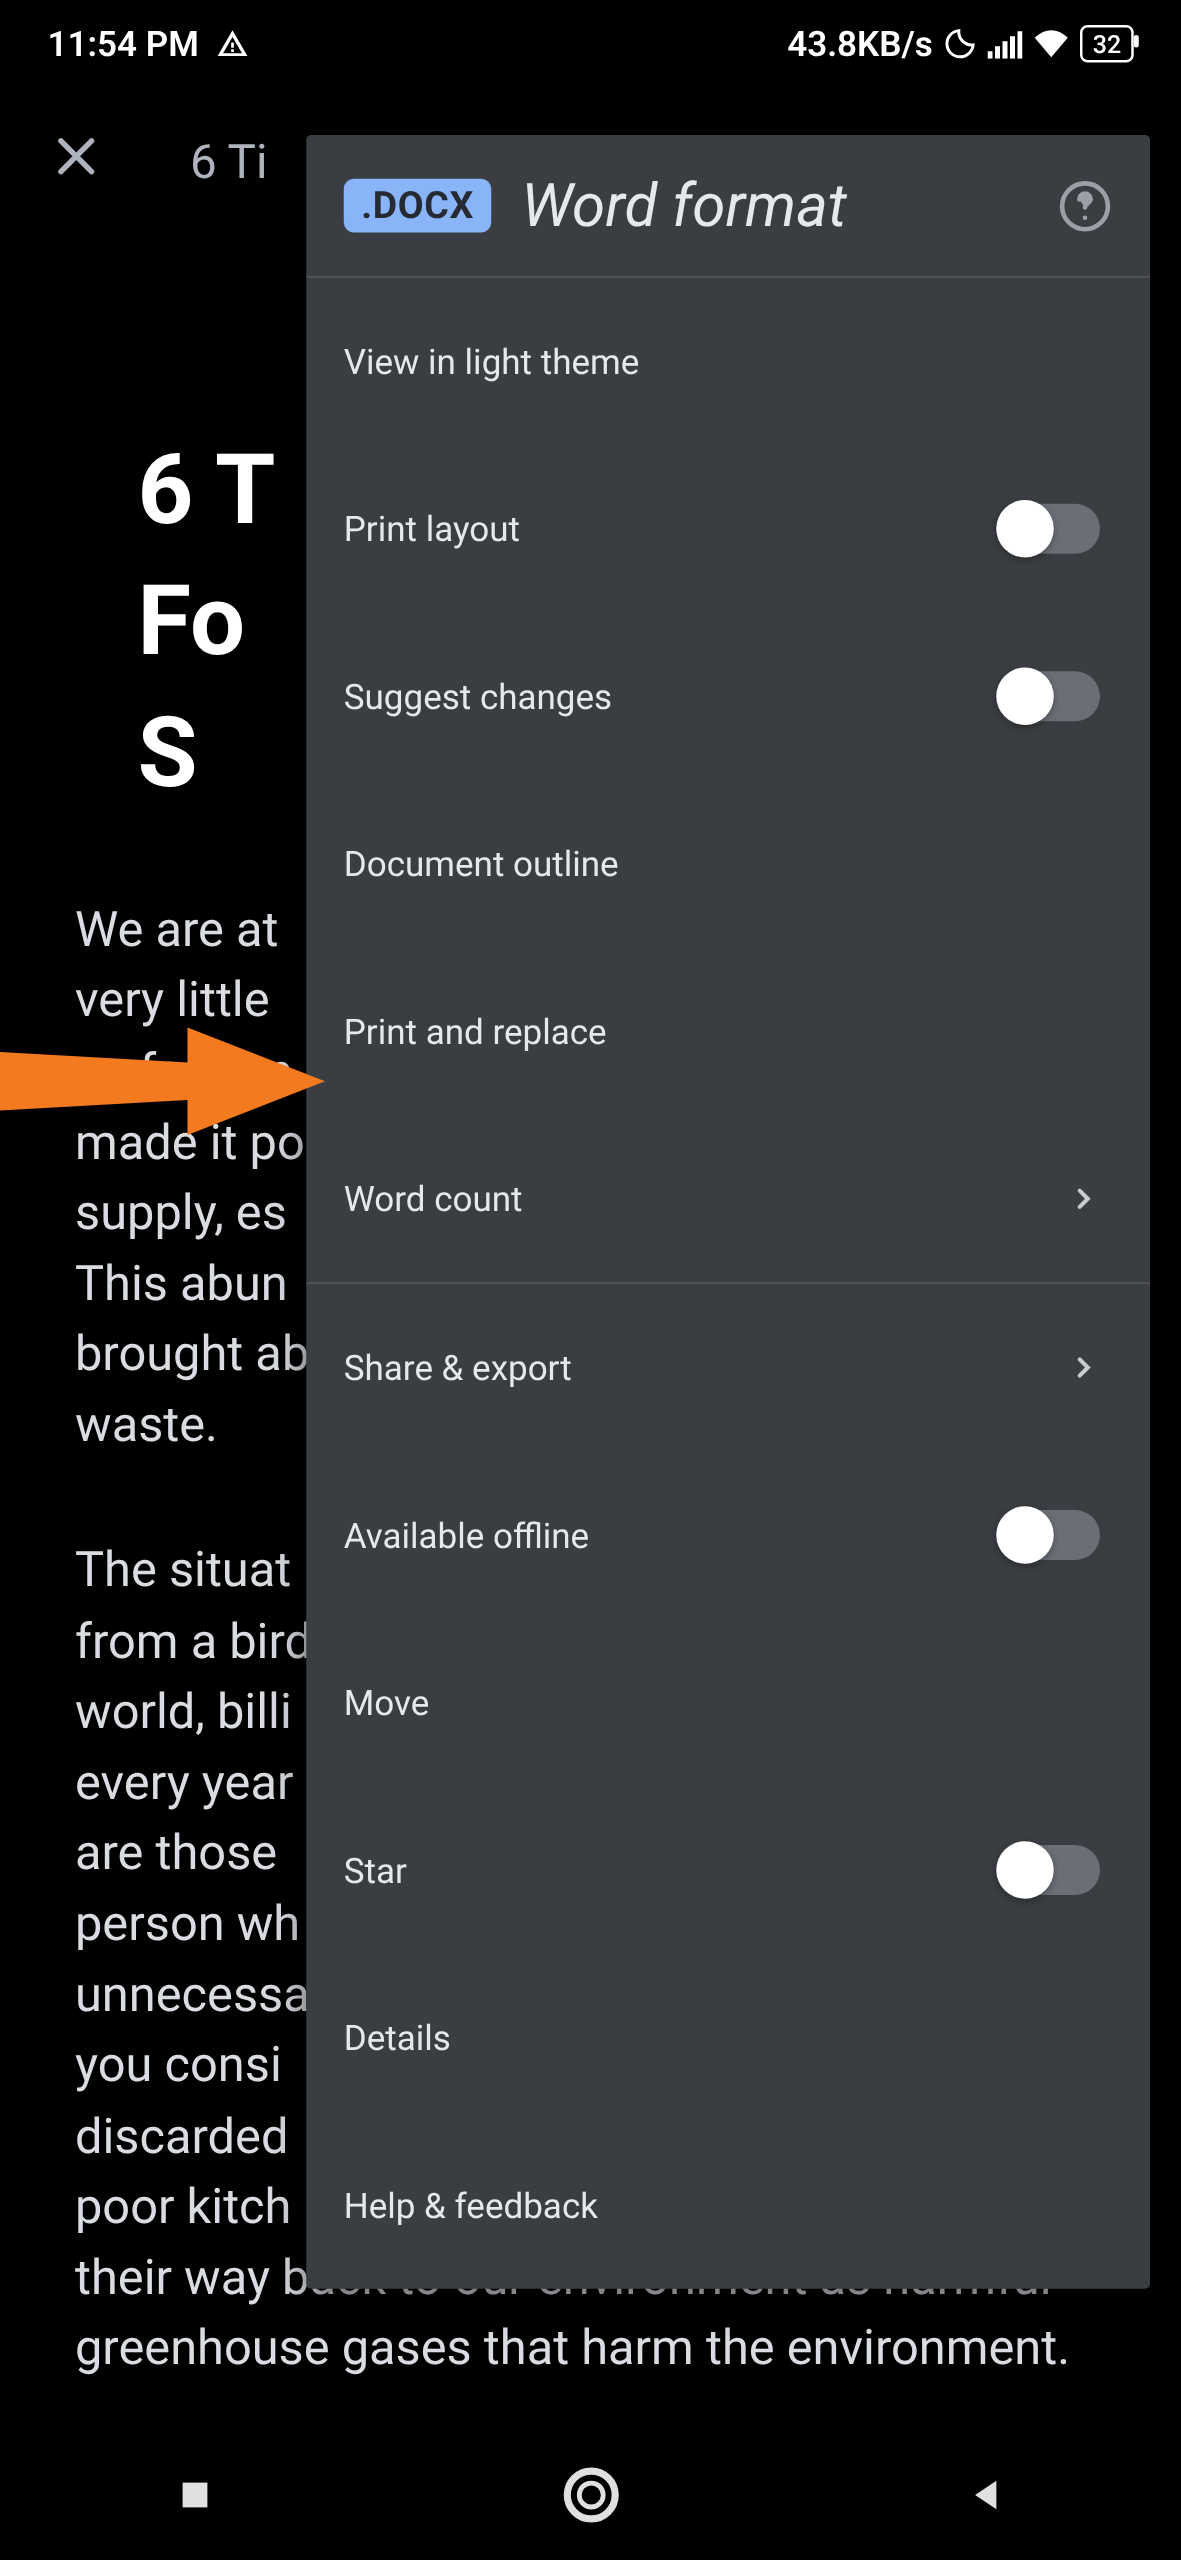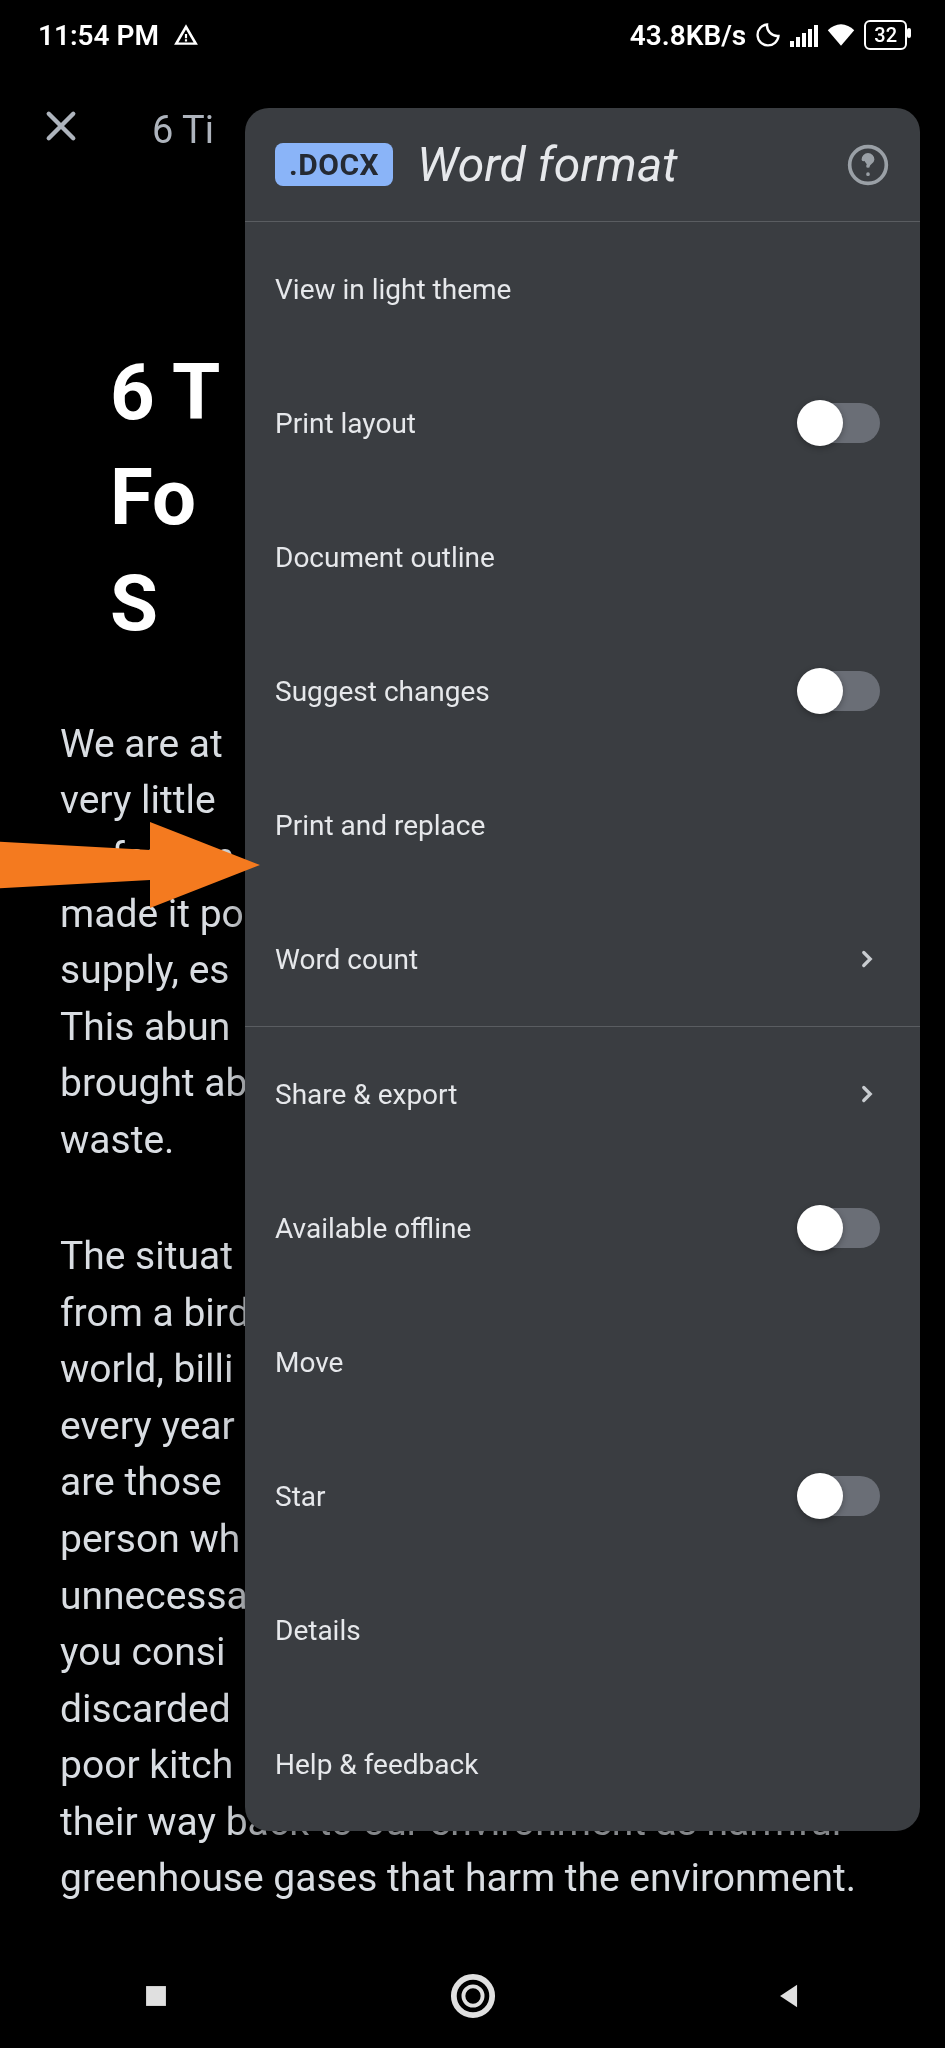--- a/index.html
+++ b/index.html
@@ -88,21 +88,21 @@
     justify-content: space-around;
     z-index: 100;
   }
   
   .menu {
     position: absolute;
     top: 108px;
     left: 245px;
     width: 675px;
     background: #3a3d41;
-    border-radius: 24px;
+    border-radius: 4px;
     box-shadow: 0 8px 30px rgba(0,0,0,0.6);
     z-index: 50;
     overflow: hidden;
   }
   .menu-header {
     display: flex;
     align-items: center;
     padding: 28px 30px;
     gap: 24px;
     border-bottom: 1px solid #5a5d61;
@@ -253,28 +253,28 @@
   </div>
 
   <div class="menu-item">
     <span class="label">Print layout</span>
     <span class="toggle on">
         <span class="knob"></span>
       </span>
   </div>
 
   <div class="menu-item">
-    <span class="label">Document outline</span>
-  </div>
-
-  <div class="menu-item">
     <span class="label">Suggest changes</span>
     <span class="toggle on">
         <span class="knob"></span>
       </span>
+  </div>
+
+  <div class="menu-item">
+    <span class="label">Document outline</span>
   </div>
 
   <div class="menu-item">
     <span class="label">Print and replace</span>
   </div>
 
   <div class="menu-item">
     <span class="label">Word count</span>
     <span class="chevron">
       <svg width="26" height="26" viewBox="0 0 24 24">

